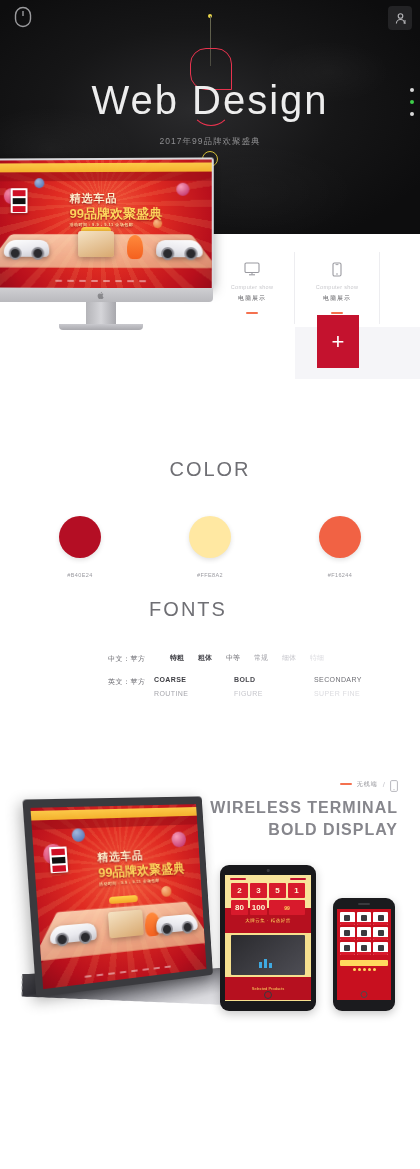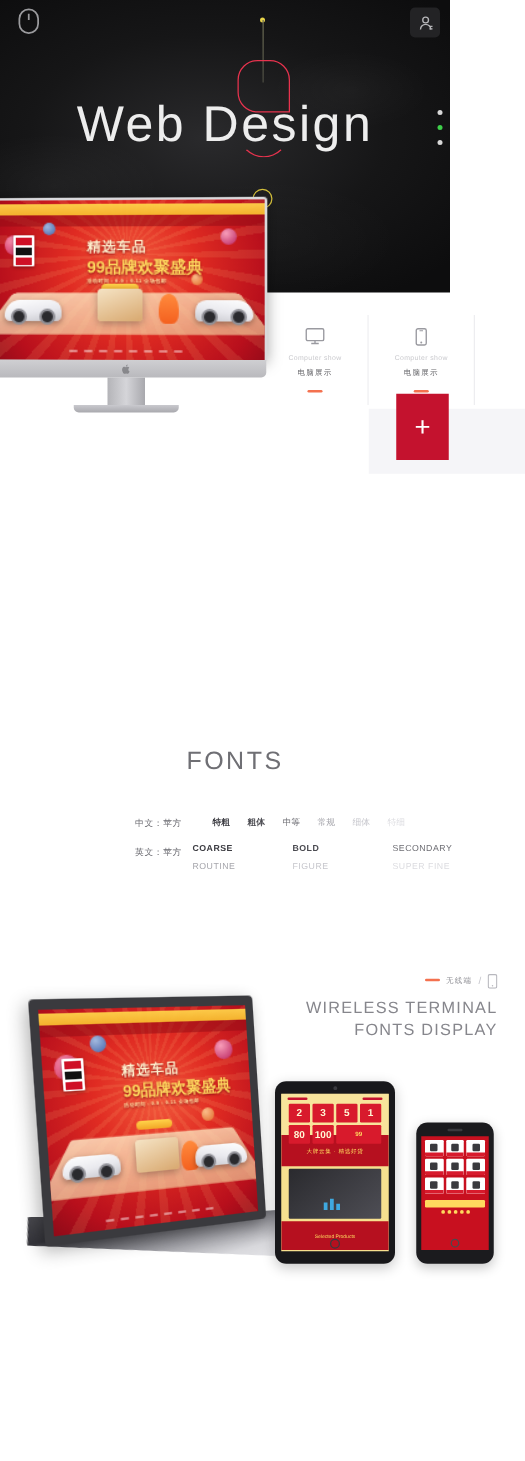--- a/index.html
+++ b/index.html
@@ -7,21 +7,21 @@
     width: 420px;
     background: #ffffff;
     font-family: "Liberation Sans", "DejaVu Sans", sans-serif;
     -webkit-font-smoothing: antialiased;
   }
   .page { position: relative; width: 420px; height: 1169px; overflow: hidden; background:#fff; }
 
   
   .hero {
     position: relative;
-    width: 360px; height: 240px;
+    width: 420px; height: 240px;
     background:
       radial-gradient(ellipse 260px 150px at 46% 46%, #2a2a2c 0%, #161617 55%, #0d0d0e 100%),
       #0e0e0f;
     overflow: hidden;
   }
   .hero-smoke {
     position:absolute; inset:0;
     background:
       radial-gradient(ellipse 120px 60px at 12% 62%, rgba(255,255,255,.045), transparent 70%),
       radial-gradient(ellipse 90px 45px at 78% 30%, rgba(255,255,255,.03), transparent 70%),
@@ -195,21 +195,21 @@
   .en-w { width:62px; }
 
   
   .wireless-sec { position:absolute; left:0; top:760px; width:420px; height:409px; background:#fff; }
   .wl-head { position:absolute; right:22px; top:18px; text-align:right; }
   .wl-top { display:flex; align-items:center; justify-content:flex-end; gap:5px; }
   .wl-dash { width:12px; height:2px; background:#f4714f; border-radius:1px; display:block; }
   .wl-cn { font-size:6px; color:#8d8d93; letter-spacing:1px; }
   .wl-slash { font-size:8px; color:#c6c6cc; }
   .wl-phone-ic { width:8px; height:12px; }
-  .wl-en { margin-top:7px; font-size:13px; color:#86868c; letter-spacing:1px; line-height:1.4; }
+  .wl-en { margin-top:7px; font-size:16px; color:#86868c; letter-spacing:1px; line-height:1.4;font-weight:bold; }
 
   
   .macbook { position:absolute; left:18px; top:38px; width:220px; height:250px; }
   .mb-screen {
     position:absolute; left:12px; top:0; width:186px; height:188px;
     background:#3a3a3e; border-radius:4px; padding:8px 7px 7px 7px;
     transform: perspective(520px) rotateY(17deg) rotateZ(-4deg);
     box-shadow:-3px 4px 14px rgba(0,0,0,.3);
   }
   .mb-inner { width:100%; height:100%; overflow:hidden; background:#c00f1e; }
@@ -290,20 +290,21 @@
         <line x1="9.5" y1="11" x2="12" y2="11" stroke="#b5b5b8" stroke-width="1"></line>
       </svg>
     </div>
 
     <div class="drop-dot"></div>
     <div class="drop-line"></div>
     <div class="logo-shape"></div>
     <div class="logo-arc"></div>
 
     <div class="hero-title">Web Design</div>
+    <div class="hero-sub">2017年99品牌欢聚盛典</div>
 
     <div class="yellow-ring">
         <i></i>
       </div>
 
     <div class="dots-nav">
       <span></span>
       <span class="active"></span>
       <span></span>
     </div>
@@ -381,20 +382,37 @@
         </div>
         <div class="en">Computer show</div>
         <div class="cn">电脑展示</div>
         <div class="bar"></div>
       </div>
     </div>
     <div class="grey-block"></div>
     <div class="plus-btn">+</div>
   </div>
 
+  <div class="color-sec">
+    <div class="sec-title">COLOR</div>
+    <div class="swatches">
+      <div class="swatch">
+        <div class="dot" style="background:#B40E24"></div>
+        <div class="hex">#B40E24</div>
+      </div>
+      <div class="swatch">
+        <div class="dot" style="background:#FFE8A2"></div>
+        <div class="hex">#FFE8A2</div>
+      </div>
+      <div class="swatch">
+        <div class="dot" style="background:#F16244"></div>
+        <div class="hex">#F16244</div>
+      </div>
+    </div>
+  </div>
 
   <div class="fonts-sec">
     <div class="sec-title">FONTS</div>
     <div class="font-rows">
       <div class="frow">
         <div class="flabel">中文：苹方</div>
         <div class="fweights">
           <span class="w1">特粗</span>
           <span class="w2">粗体</span>
           <span class="w3">中等</span>
@@ -430,21 +448,21 @@
         <span class="wl-slash">/</span>
         <span class="wl-phone-ic">
           <svg width="8" height="12" viewBox="0 0 8 12">
             <rect x=".6" y=".6" width="6.8" height="10.8" rx="1.2" fill="none" stroke="#b8b8be" stroke-width="1"></rect>
             <circle cx="4" cy="9.6" r=".6" fill="#b8b8be"></circle>
           </svg>
         </span>
       </div>
       <div class="wl-en">
         <div>WIRELESS TERMINAL</div>
-        <div>FONTS DISPLAY</div>
+        <div>BOLD DISPLAY</div>
       </div>
     </div>
 
     <div class="macbook">
       <div class="mb-base"></div>
       <div class="mb-screen">
         <div class="mb-inner">
           <div class="banner">
             <div class="ray"></div>
             <div class="topbar"></div>

